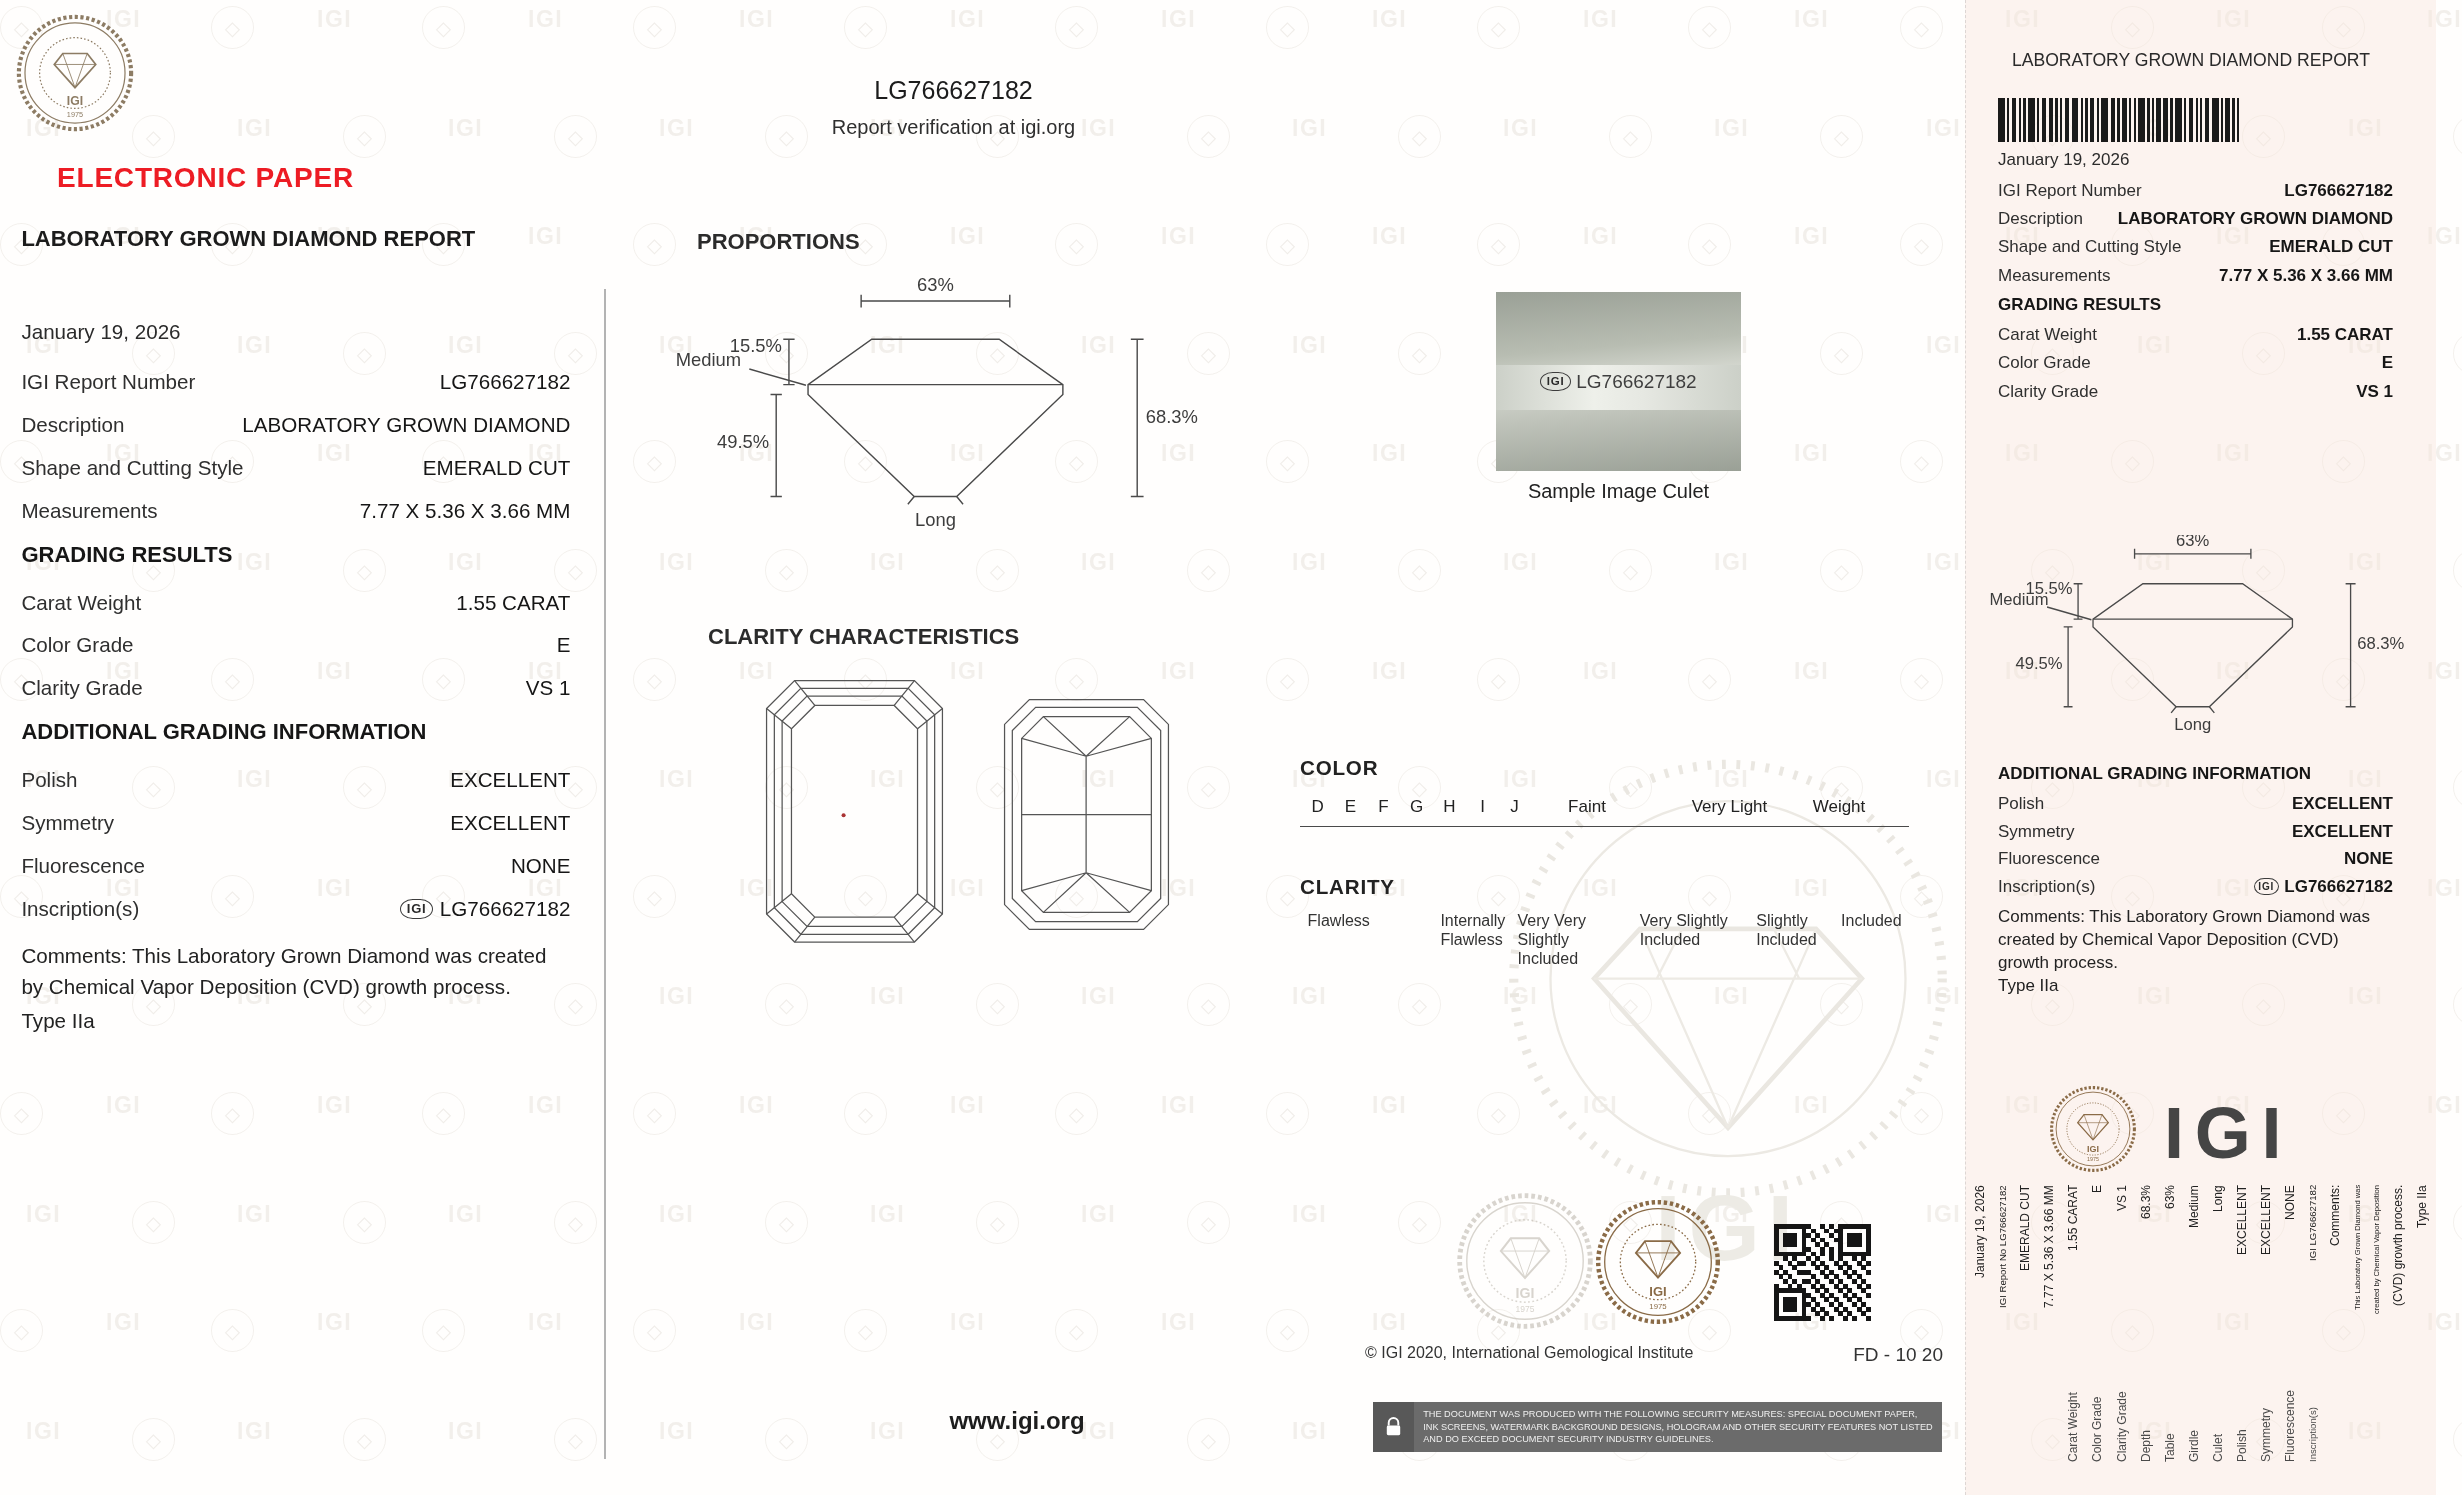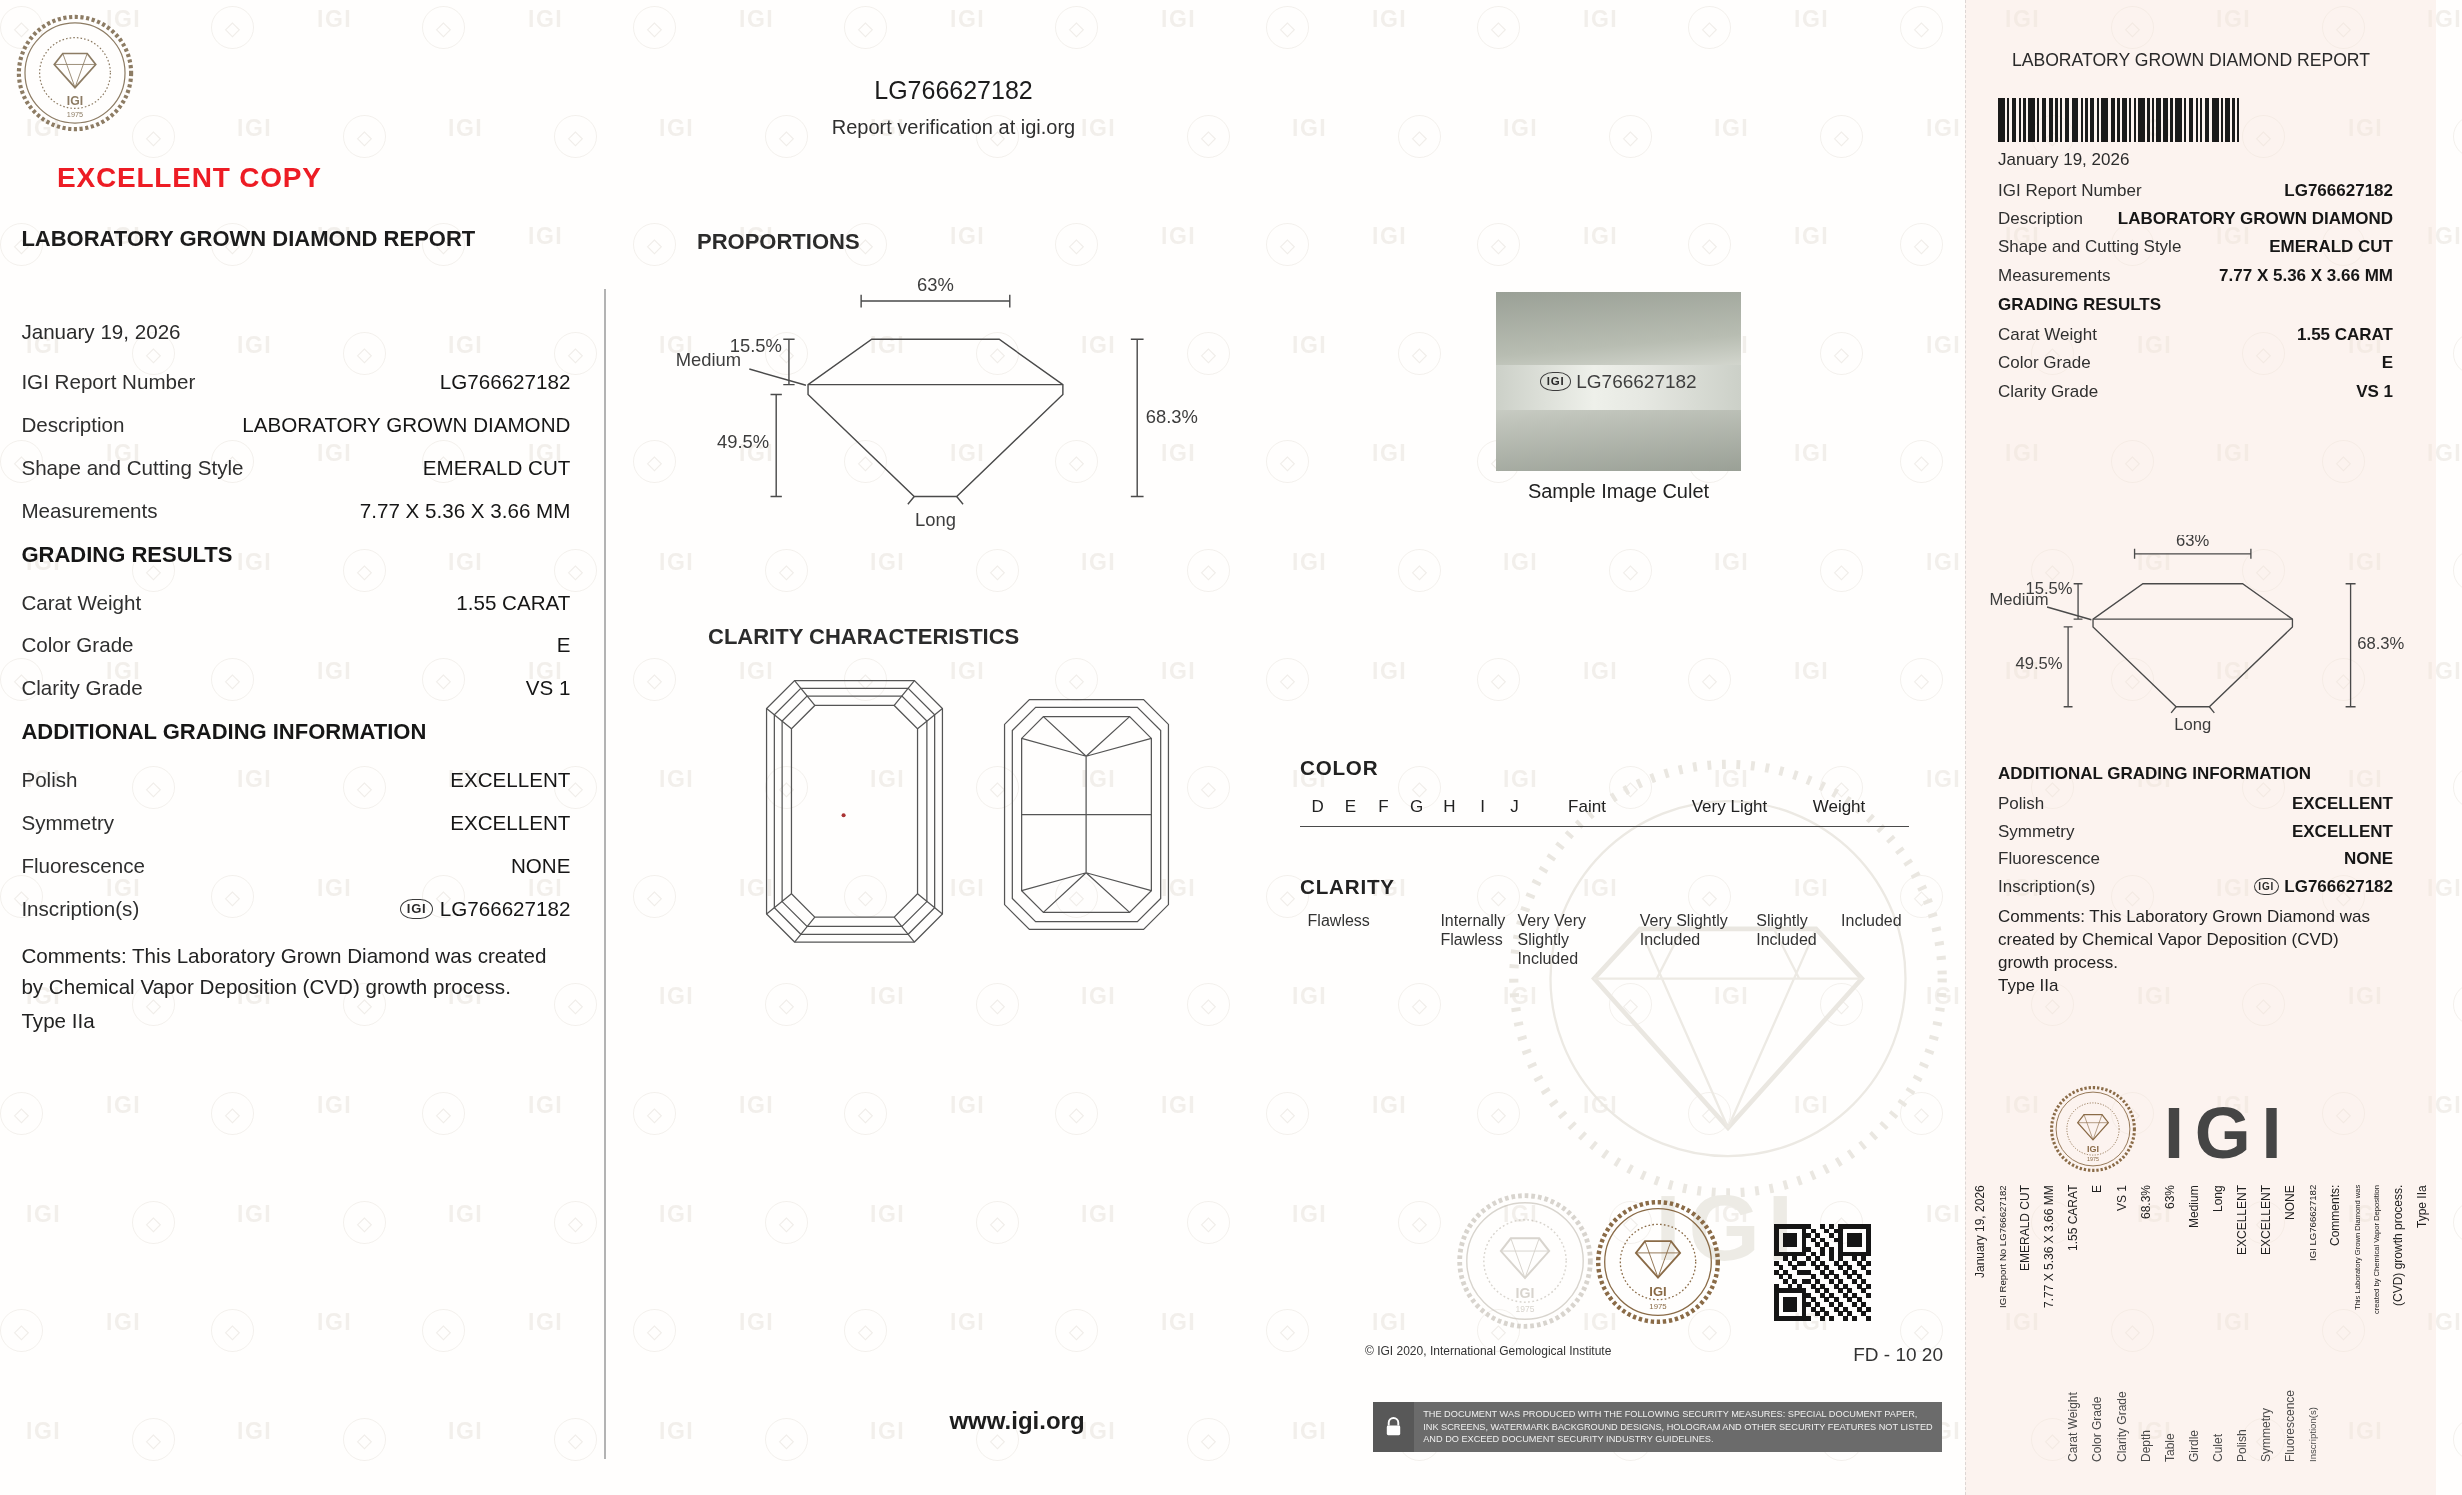--- a/index.html
+++ b/index.html
@@ -73,21 +73,21 @@
   .cletter { position:absolute; top:4.6px; width:23px; text-align:center; font-size:17px; color:#222; }
   .crange  { position:absolute; top:4.6px; text-align:center; font-size:17px; color:#222; }
   .clarity-blk { position:absolute; left:1300px; top:875px; width:612px; z-index:2;}
   .codes-row { display:flex; width:609px; border-bottom:1.5px solid #4a4a4a; padding:1.5px 0 7.6px 0; }
   .ccode { font-size:17.6px; color:#222; padding-left:7.6px; }
   .ccode sup { font-size:10.7px; position:relative; top:-5.4px; margin-left:2.3px; letter-spacing:0.8px; }
   .labels-row { display:flex; width:609px; margin-top:7.6px; }
   .clabel { font-size:16px; line-height:19px; color:#333; padding-left:7.6px; padding-right:4.6px; }
 
   
-  .copyright { position:absolute; left:1365px; top:1344px; font-size:12px; color:#333; z-index:2;}
+  .copyright { position:absolute; left:1365px; top:1344px; font-size:16px; color:#333; z-index:2;}
   .formcode { position:absolute; left:1824px; top:1344px; width:119px; text-align:right; font-size:19px; color:#333; z-index:2;}
   .website { position:absolute; left:887px; top:1407px; width:260px; text-align:center; font-size:24px; font-weight:bold; color:#1d1d1d; z-index:2;}
   .qr { position:absolute; left:1774px; top:1224px; width:96px; height:96px; z-index:2;}
   .qrc { position:absolute; width:4.6px; height:4.6px; background:#151515; }
   .sec-bar { position:absolute; left:1373px; top:1402px; width:569px; height:50px; background:#6b6b6b;
              display:flex; align-items:stretch; z-index:3;}
   .sec-lock { width:41px; background:#585858; display:flex; align-items:center; justify-content:center; flex:none; }
   .sec-text { flex:1; padding:5.4px 9.2px; font-size:9.2px; line-height:1.35; color:#f0f0f0; display:flex; align-items:center; }
 
   
@@ -470,21 +470,21 @@
 
   <div id="seal-header" class="abs z" style="left:13.8px;top:12.2px;width:122px;height:122px"><svg viewBox="0 0 100 100" width="100%" height="100%" style="opacity:1">
         <circle cx="50" cy="50" r="46" fill="none" stroke="#8d7c64" stroke-width="3.4" stroke-dasharray="2.6 2.1"></circle>
         <circle cx="50" cy="50" r="41" fill="none" stroke="#8d7c64" stroke-width="1"></circle>
         <circle cx="50" cy="50" r="29" fill="none" stroke="#8d7c64" stroke-width="1" stroke-dasharray="1.3 1.7"></circle>
         <path d="M40,34 L60,34 L67,43 L50,62 L33,43 Z" fill="none" stroke="#8d7c64" stroke-width="1.4"></path>
         <path d="M33,43 L67,43 M40,34 L50,62 M60,34 L50,62" fill="none" stroke="#8d7c64" stroke-width="0.7"></path>
         <text x="50" y="76" font-size="10" font-weight="bold" text-anchor="middle" fill="#8d7c64">IGI</text>
         <text x="50" y="86" font-size="6" text-anchor="middle" fill="#8d7c64">1975</text>
       </svg></div>
-  <div class="ecopy">EXCELLENT COPY</div>
+  <div class="ecopy">ELECTRONIC PAPER</div>
   <div class="left-title">LABORATORY GROWN DIAMOND REPORT</div>
 
   <div class="center-head">
     <div class="cnum">LG766627182</div>
     <div class="cver">Report verification at igi.org</div>
   </div>
 
   <div class="right-title">LABORATORY GROWN DIAMOND REPORT</div>
 
   <div class="left-col">

